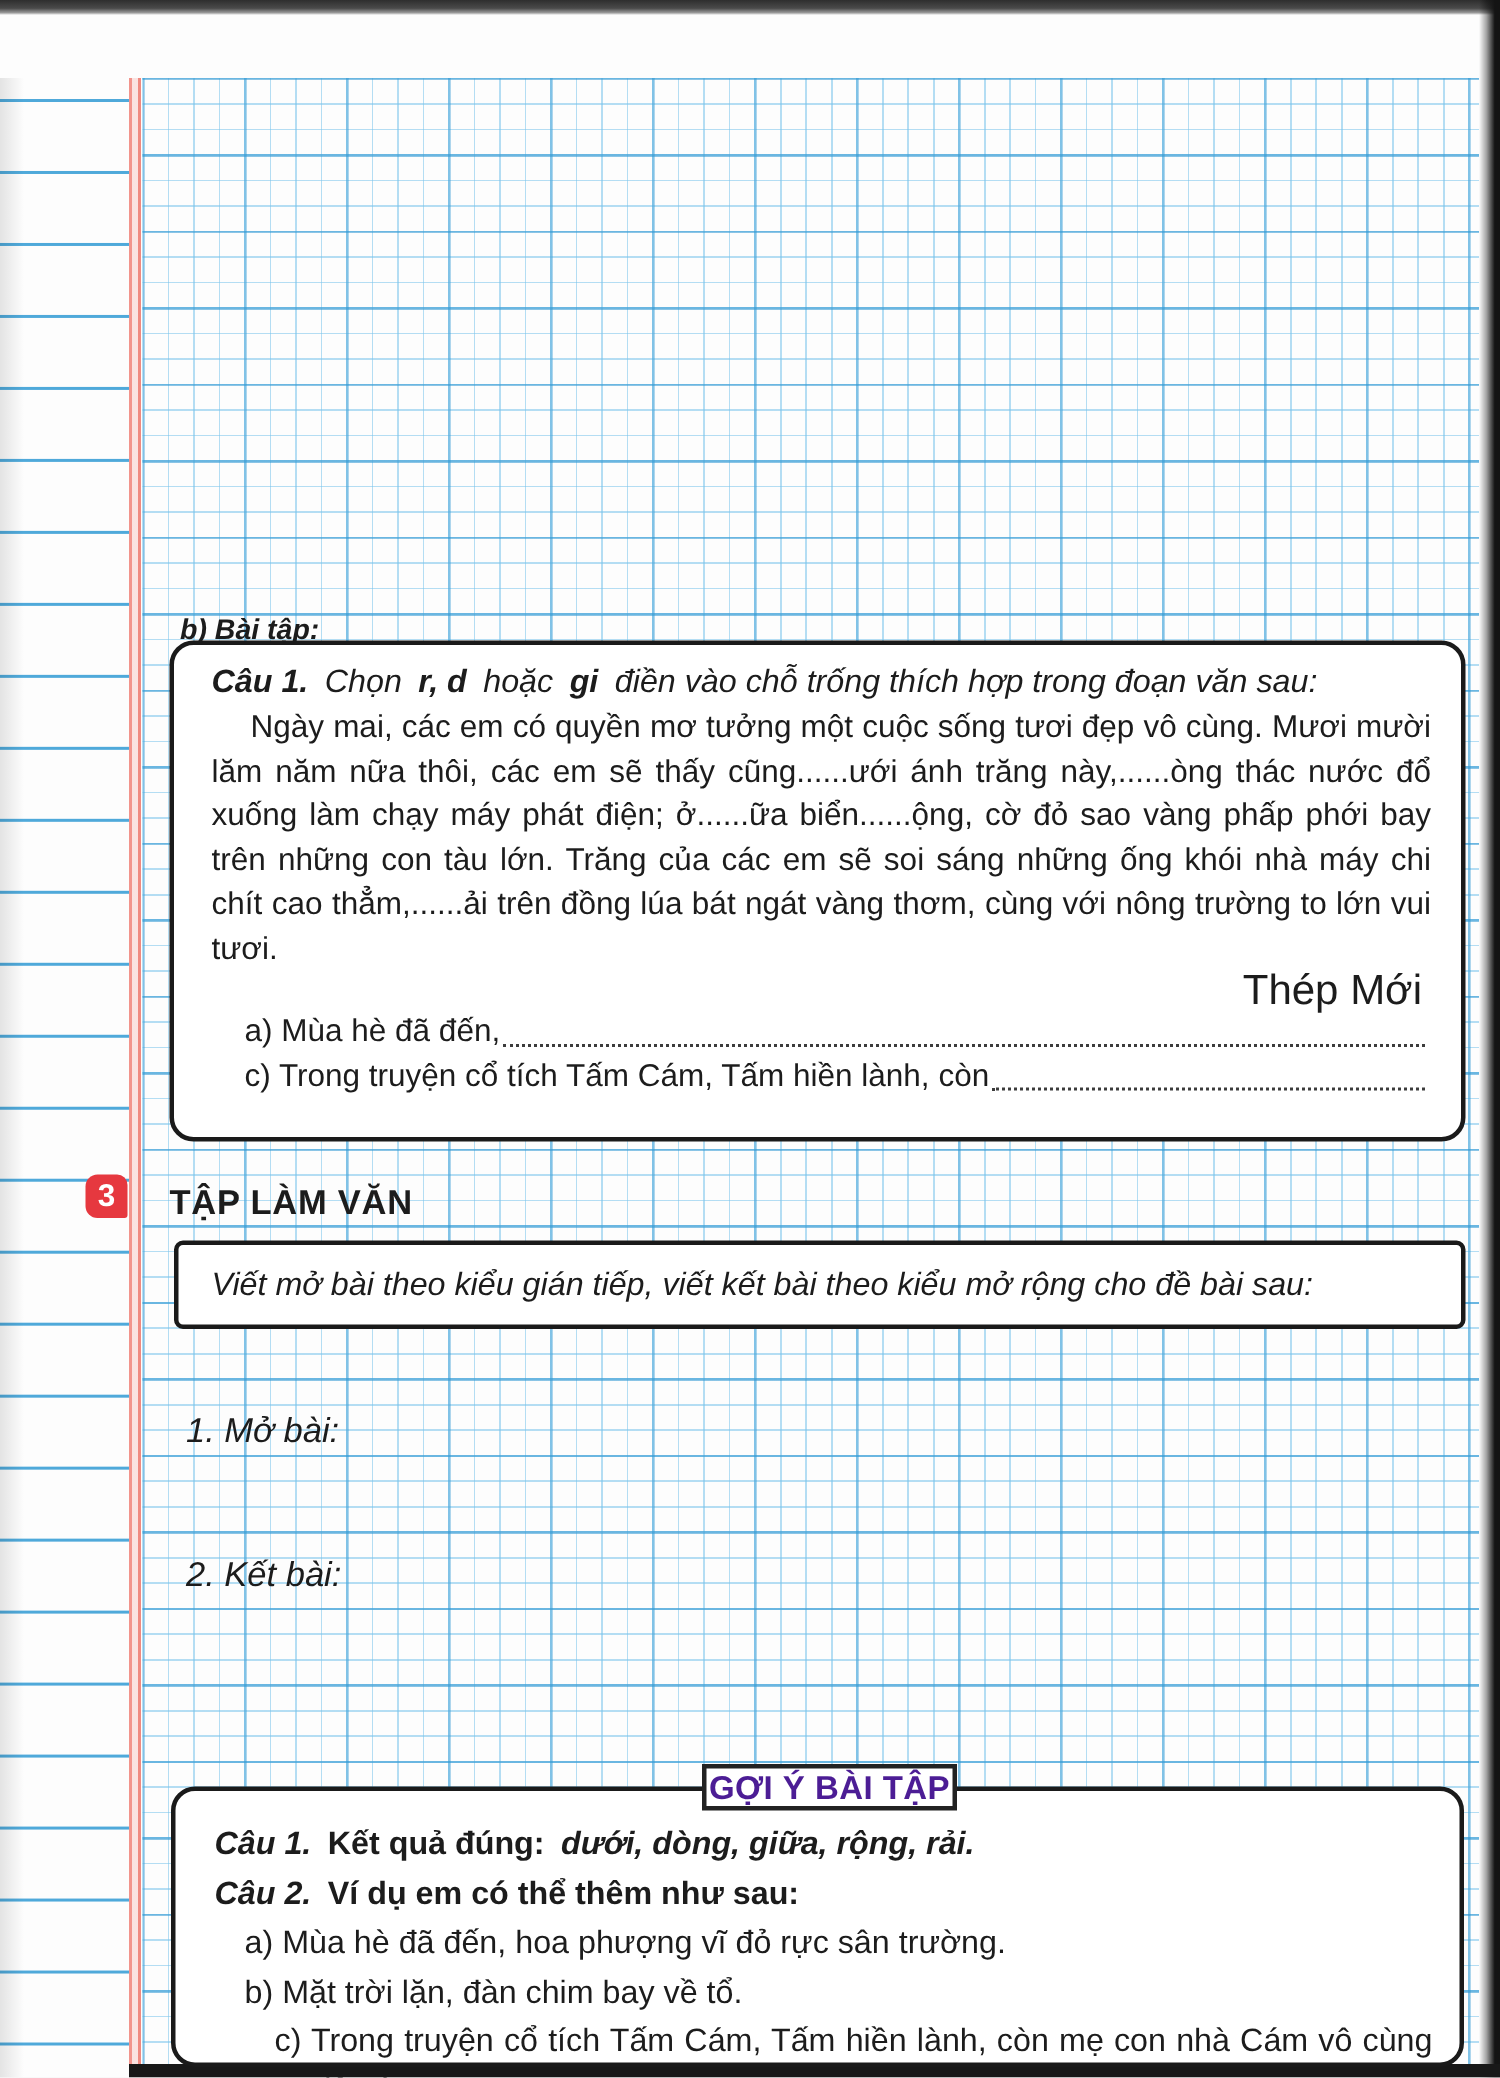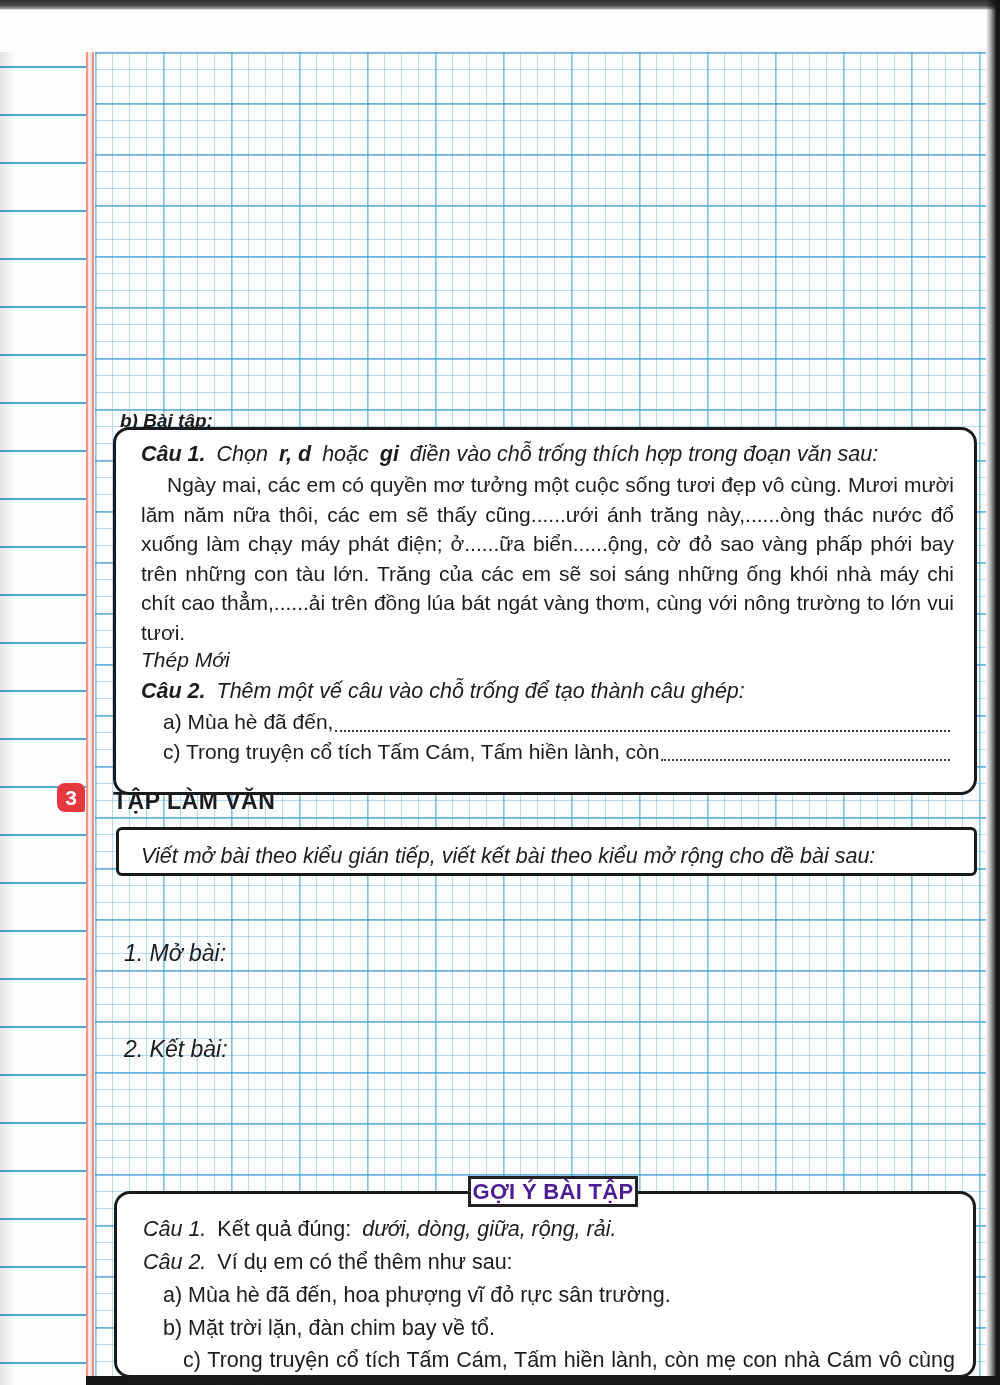--- a/index.html
+++ b/index.html
@@ -41,40 +41,40 @@
   .txt{font-size:21px;line-height:29.5px;}
   .dotrow{display:flex;align-items:flex-end;}
   .dots{flex:1;border-bottom:2.6px dotted #3c3c3c;margin:0 4px 5px 2px;min-width:30px;}
   
   #section-b{left:120px;top:390px;font-size:19px;z-index:2;margin-top:20px;}
   
   #box1{left:113px;top:427px;width:864px;padding:9px 20px 26px 25px;}
   #box1 .lead{font-size:21.5px;line-height:30px;}
   #box1 .lead span{margin-right:5px;}
   #box1 .para{text-indent:26px;text-align:justify;margin-top:1px;}
-  #box1 .author{text-align:left;font-size:21px;line-height:26px;padding-right:6px;font-style:italic;}
+  #box1 .author{text-align:right;font-size:28px;line-height:26px;padding-right:6px;}
   #box1 .cau2-line{font-size:21.5px;line-height:31px;margin-top:3px;}
   #box1 .cau2-line span{margin-right:5px;}
   #box1 .ans{margin-left:22px;text-align:center;}
   
   #badge3{left:57px;top:783px;width:28px;height:29px;background:#e6383f;color:#fff;
     border-radius:8px 7px 2px 8px;text-align:center;font-size:21px;font-weight:bold;
     line-height:29px;z-index:3;}
   #tlv-title{left:113px;top:788px;font-size:23px;letter-spacing:0.5px;z-index:2;}
-  #box2{left:116px;top:827px;width:861px;border-radius:6px;padding:10px 14px 0 22px;}
+  #box2{left:116px;top:827px;width:861px;border-radius:6px;padding:10px 14px 10px 22px;}
   #box2 .pl{font-size:21.5px;line-height:33px;}
   
   #mo-bai{left:124px;top:940px;font-size:23px;z-index:2;}
   #ket-bai{left:124px;top:1036px;font-size:23px;z-index:2;}
   
   #hint-label{left:468px;top:1176px;width:170px;height:31px;background:#fff;
     border:3px solid #222;box-sizing:border-box;z-index:5;text-align:center;
     font-size:22px;font-weight:bold;line-height:25px;color:#4c1d95;letter-spacing:0.3px;}
   #box3{left:114px;top:1191px;width:862px;height:187px;padding:19px 18px 4px 26px;}
-  #box3 .h-line{font-size:21.5px;line-height:33px;}
+  #box3 .h-line{font-size:21.5px;line-height:33px;font-weight:bold;}
   #box3 .h-line span{margin-right:5px;}
   #box3 .h-item{margin-left:20px;font-size:21.5px;line-height:32.5px;}
   #box3 .wrapjust{text-align:justify;padding-left:46px;text-indent:-26px;}
 </style>
 </head>
 <body>
 
 <div id="page">
 
   <div class="scan-top"></div>
@@ -90,24 +90,20 @@
     <div class="lead">
       <span class="bd it">Câu 1.</span>
       <span class="it">Chọn</span>
       <span class="bd it">r, d</span>
       <span class="it">hoặc</span>
       <span class="bd it">gi</span>
       <span class="it">điền vào chỗ trống thích hợp trong đoạn văn sau:</span>
     </div>
     <div class="para txt">Ngày mai, các em có quyền mơ tưởng một cuộc sống tươi đẹp vô cùng. Mươi mười lăm năm nữa thôi, các em sẽ thấy cũng......ưới ánh trăng này,......òng thác nước đổ xuống làm chạy máy phát điện; ở......ữa biển......ộng, cờ đỏ sao vàng phấp phới bay trên những con tàu lớn. Trăng của các em sẽ soi sáng những ống khói nhà máy chi chít cao thẳm,......ải trên đồng lúa bát ngát vàng thơm, cùng với nông trường to lớn vui tươi.</div>
     <div class="author">Thép Mới</div>
-    <div class="cau2-line">
-      <span class="bd it">Câu 2.</span>
-      <span class="it">Thêm một vế câu vào chỗ trống để tạo thành câu ghép:</span>
-    </div>
     <div class="ans txt dotrow">
       <span>a) Mùa hè đã đến,</span>
       <span class="dots"></span>
     </div>
     <div class="ans txt dotrow">
       <span>c) Trong truyện cổ tích Tấm Cám, Tấm hiền lành, còn</span>
       <span class="dots"></span>
     </div>
   </div>
 

